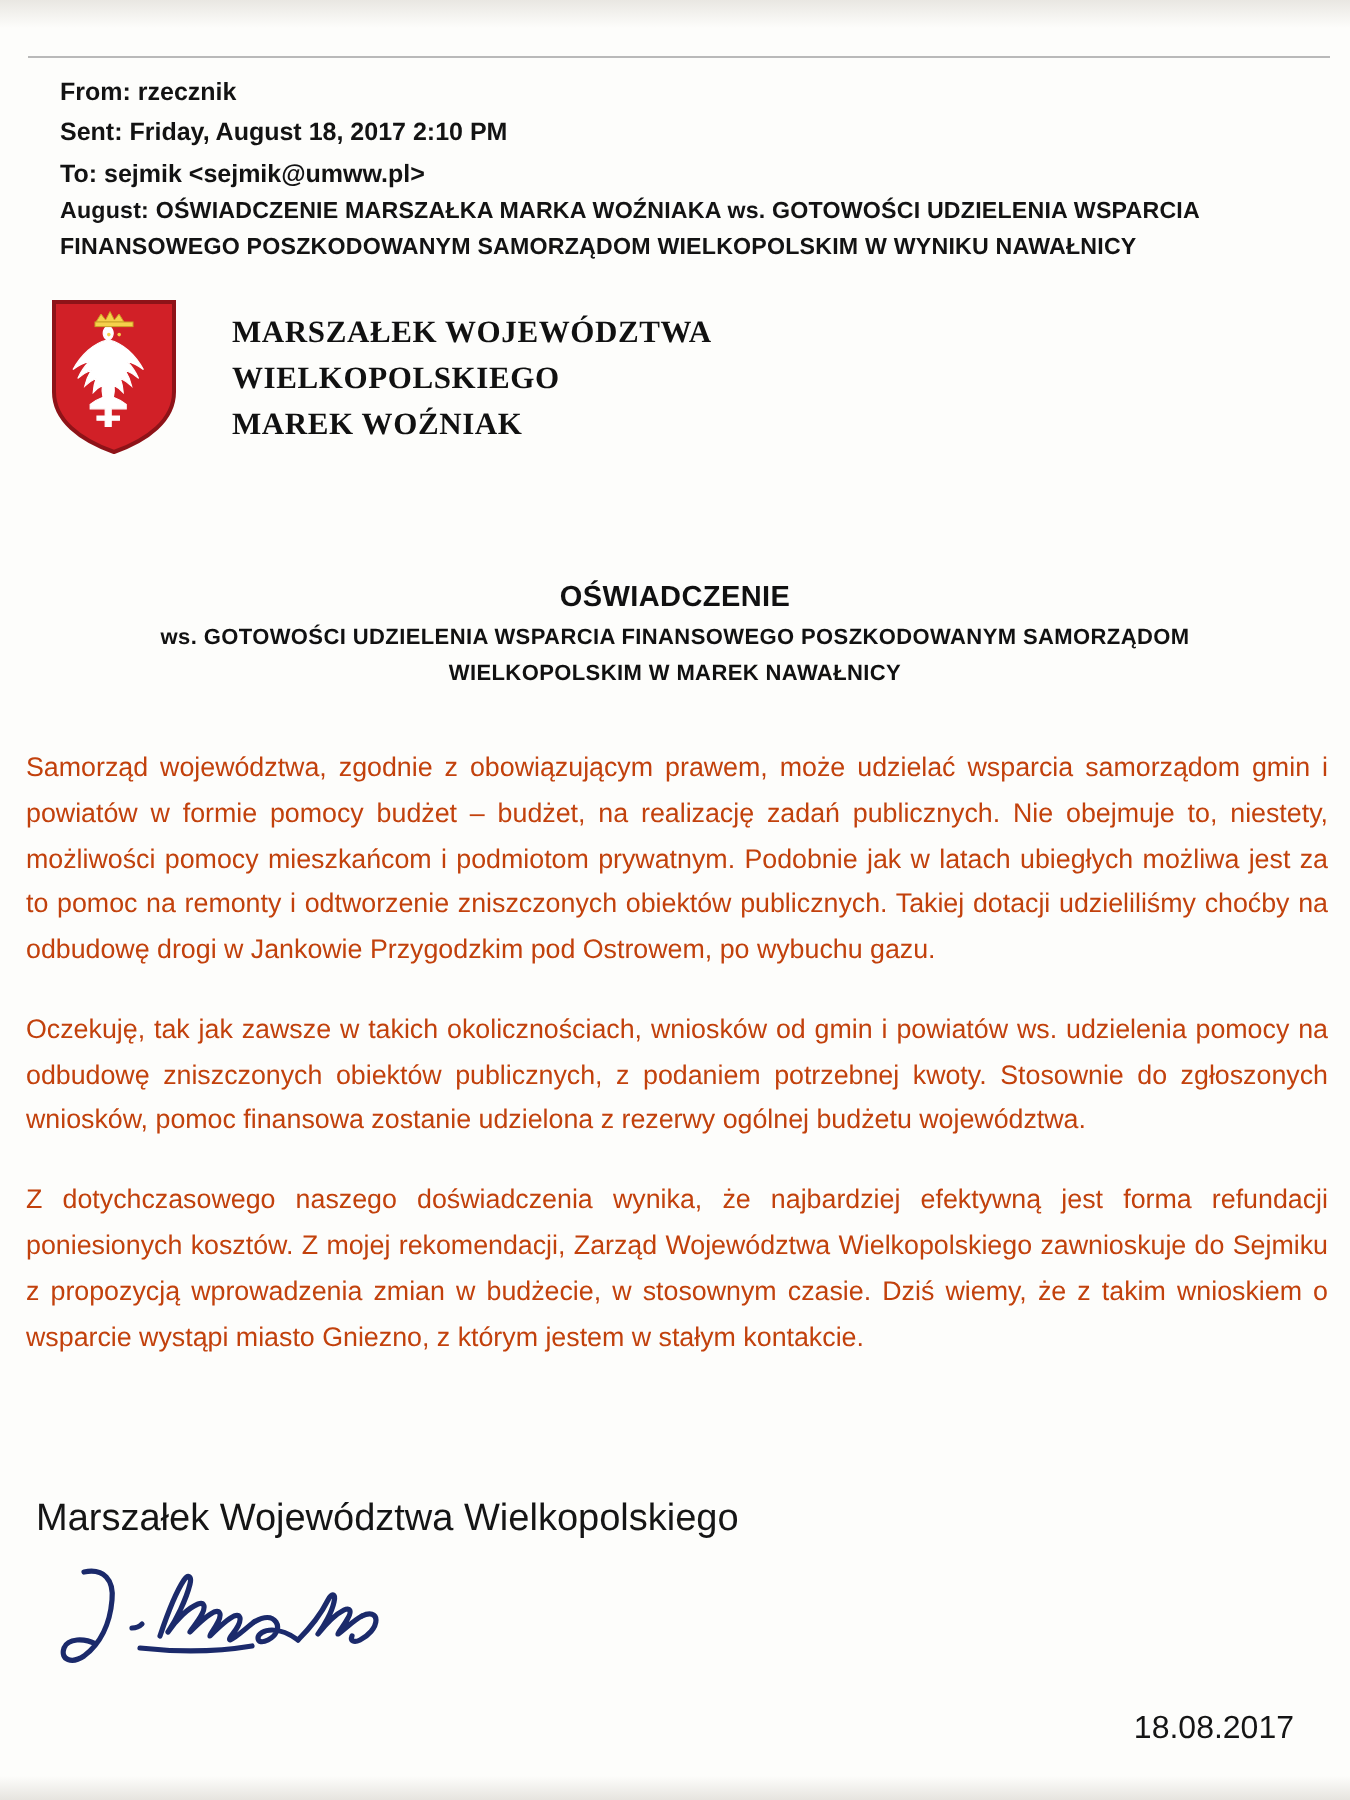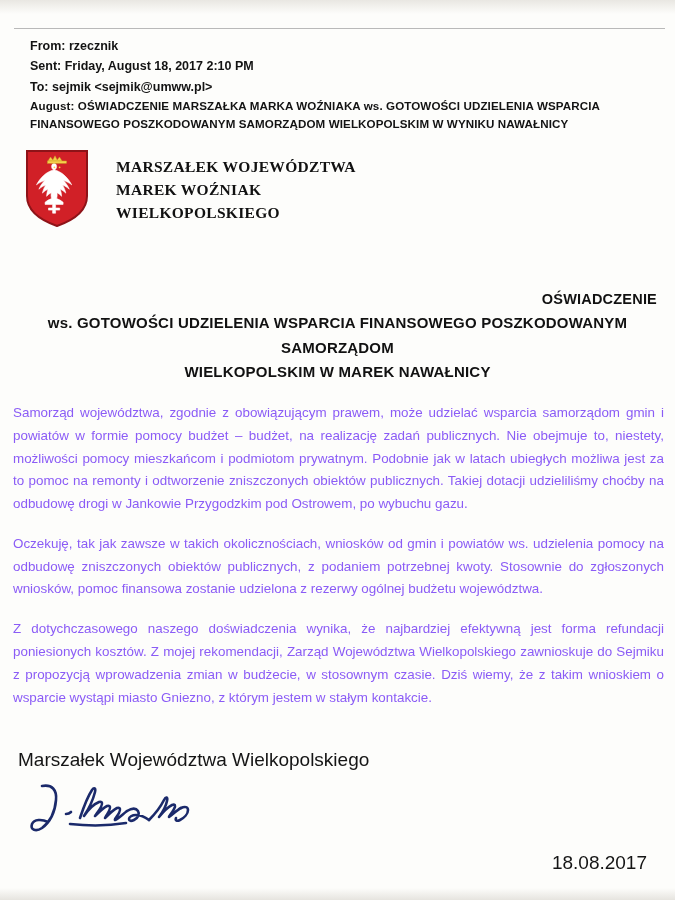--- a/index.html
+++ b/index.html
@@ -107,32 +107,32 @@
     top: 288px;
     left: 18px;
     right: 18px;
     text-align: center;
     font-weight: bold;
     font-size: 14.5px;
     line-height: 1.62;
     letter-spacing: 0.2px;
     color: #111;
   }
-  .doc-title .t1 { font-size: 14.5px; text-align: right; }
-  .doc-title .t2 { font-size: 15px; }
+  .doc-title .t1 { font-size: 14.5px; }
+  .doc-title .t2 { font-size: 11px; }
 
   
   .body-text {
     position: absolute;
-    top: 402px;
+    top: 373px;
     left: 13px;
     right: 11px;
     font-size: 13.4px;
     line-height: 1.70;
-    color: #8b5cf6;
+    color: #c2410c;
     text-align: justify;
   }
   .body-text p {
     margin: 0 0 17px 0;
   }
   .body-text p:last-child { margin-bottom: 0; }
 
   
   .sign-line {
     position: absolute;
@@ -147,21 +147,21 @@
     left: 26px;
     width: 200px;
     height: 62px;
   }
   .signature svg { display: block; }
 
   .doc-date {
     position: absolute;
     right: 28px;
     bottom: 26px;
-    font-size: 19px;
+    font-size: 16px;
     color: #151515;
   }
 </style>
 </head>
 <body>
 
 <div class="page">
 
   <div class="hr-sep"></div>
 
@@ -199,22 +199,22 @@
         </g>
 
         <g fill="#f6d14b">
           <circle cx="30.4" cy="19.3" r="0.9"></circle>
           <circle cx="35.6" cy="19.3" r="0.9"></circle>
         </g>
       </svg>
     </div>
     <div class="letterhead-text">
       <div>MARSZAŁEK WOJEWÓDZTWA</div>
+      <div>WIELKOPOLSKIEGO</div>
       <div>MAREK WOŹNIAK</div>
-      <div>WIELKOPOLSKIEGO</div>
     </div>
   </div>
 
   <div class="doc-title">
     <div class="t1">OŚWIADCZENIE</div>
     <div class="t2">ws. GOTOWOŚCI UDZIELENIA WSPARCIA FINANSOWEGO POSZKODOWANYM  SAMORZĄDOM</div>
     <div class="t2">WIELKOPOLSKIM W MAREK NAWAŁNICY</div>
   </div>
 
   <div class="body-text">

